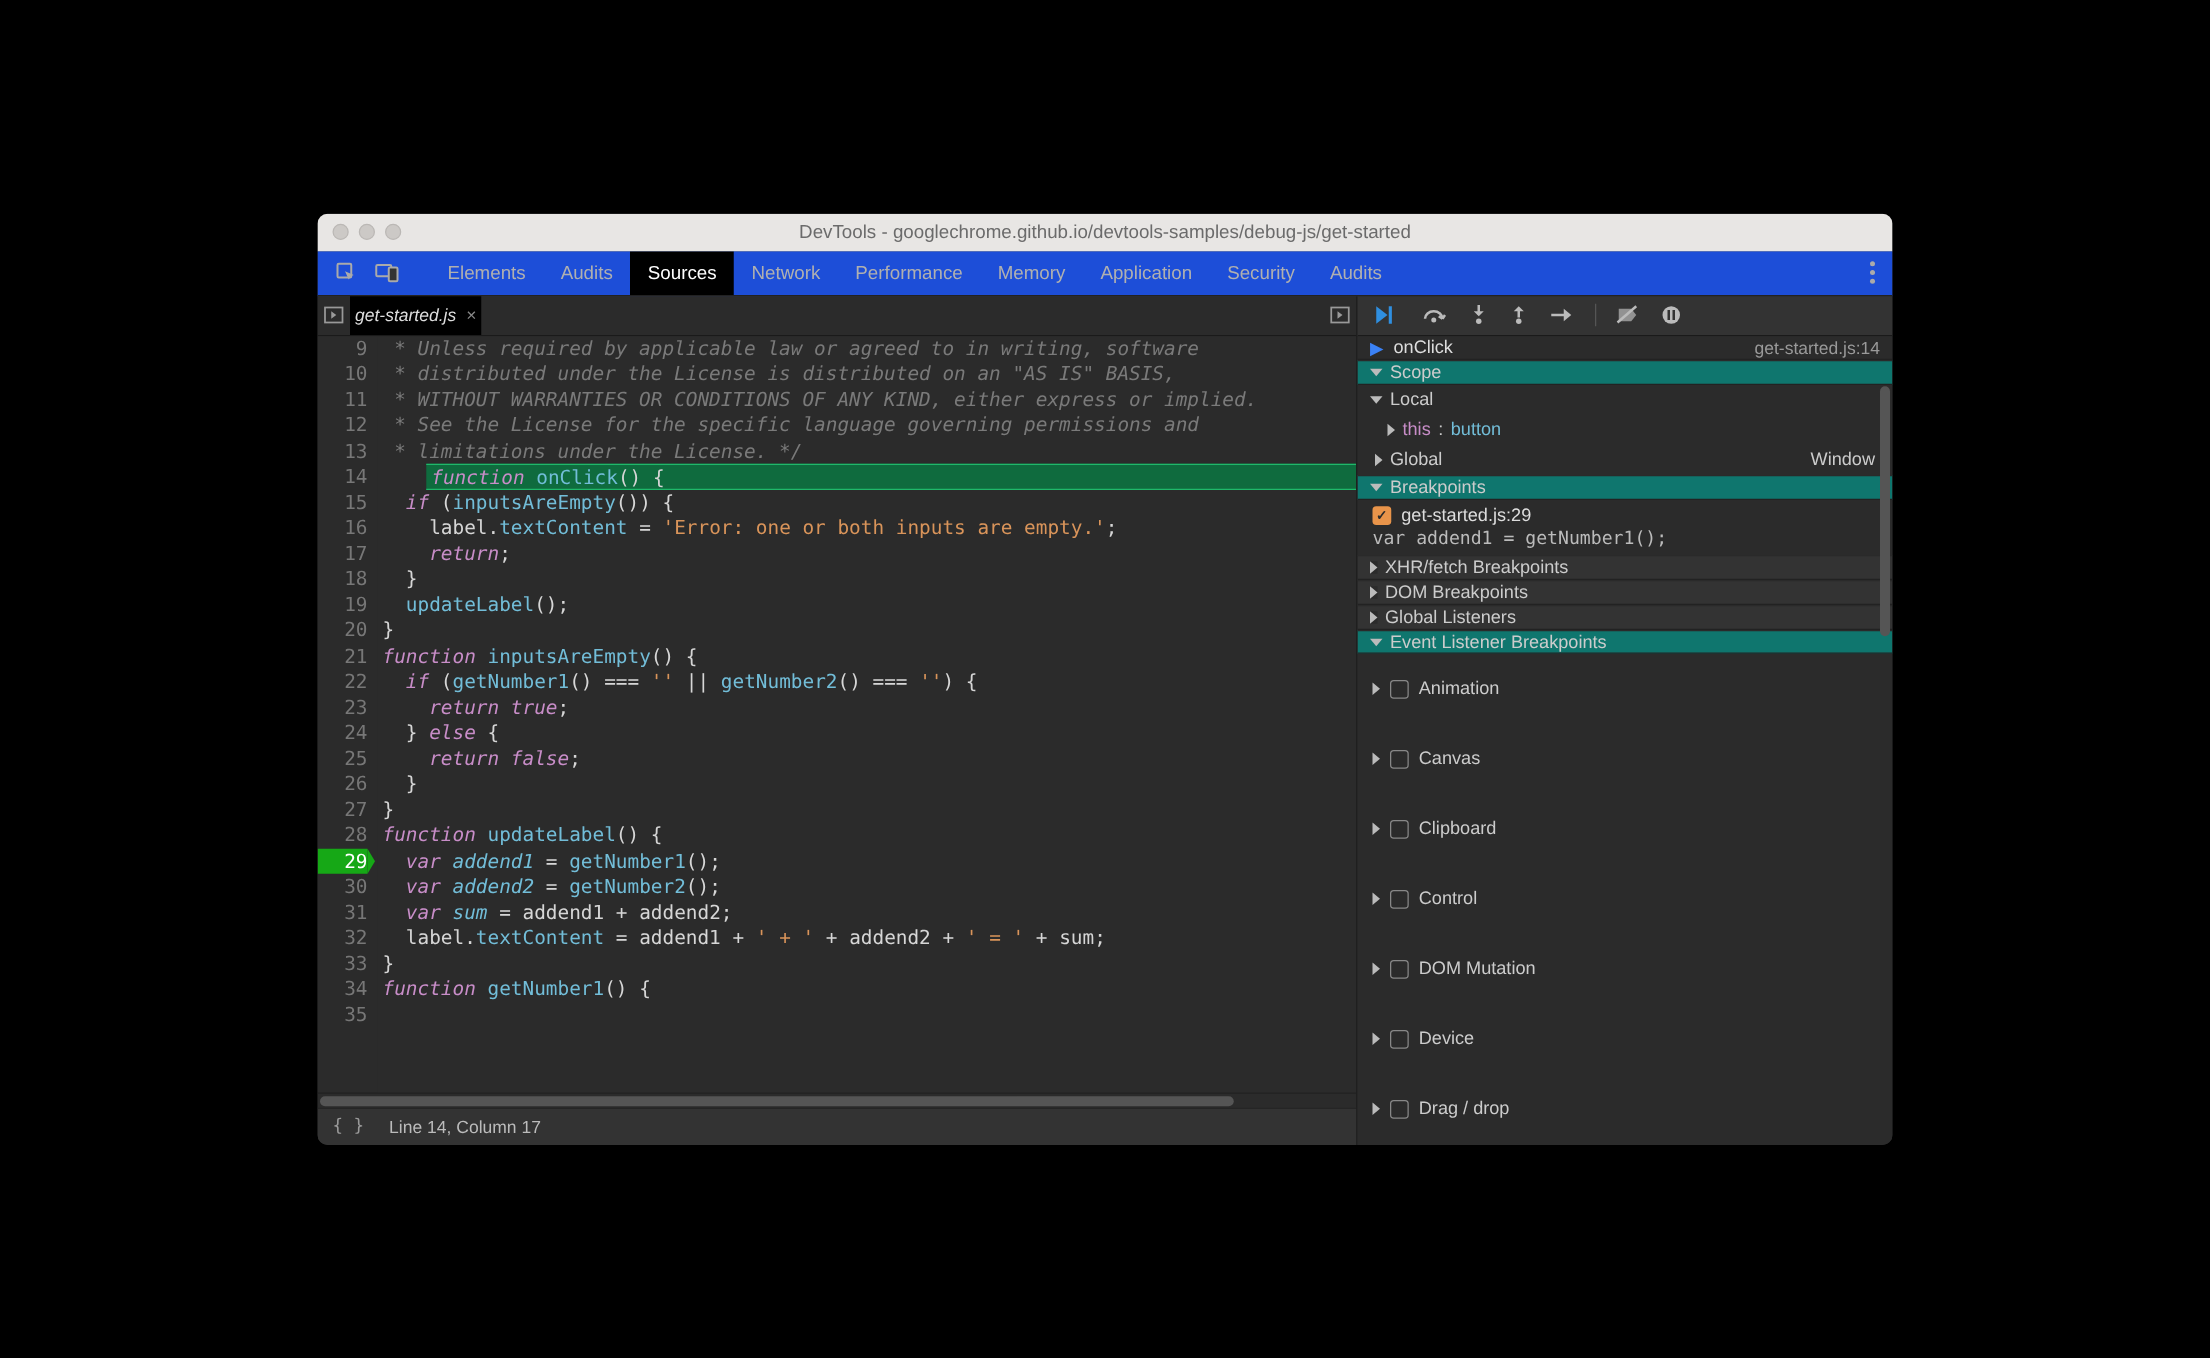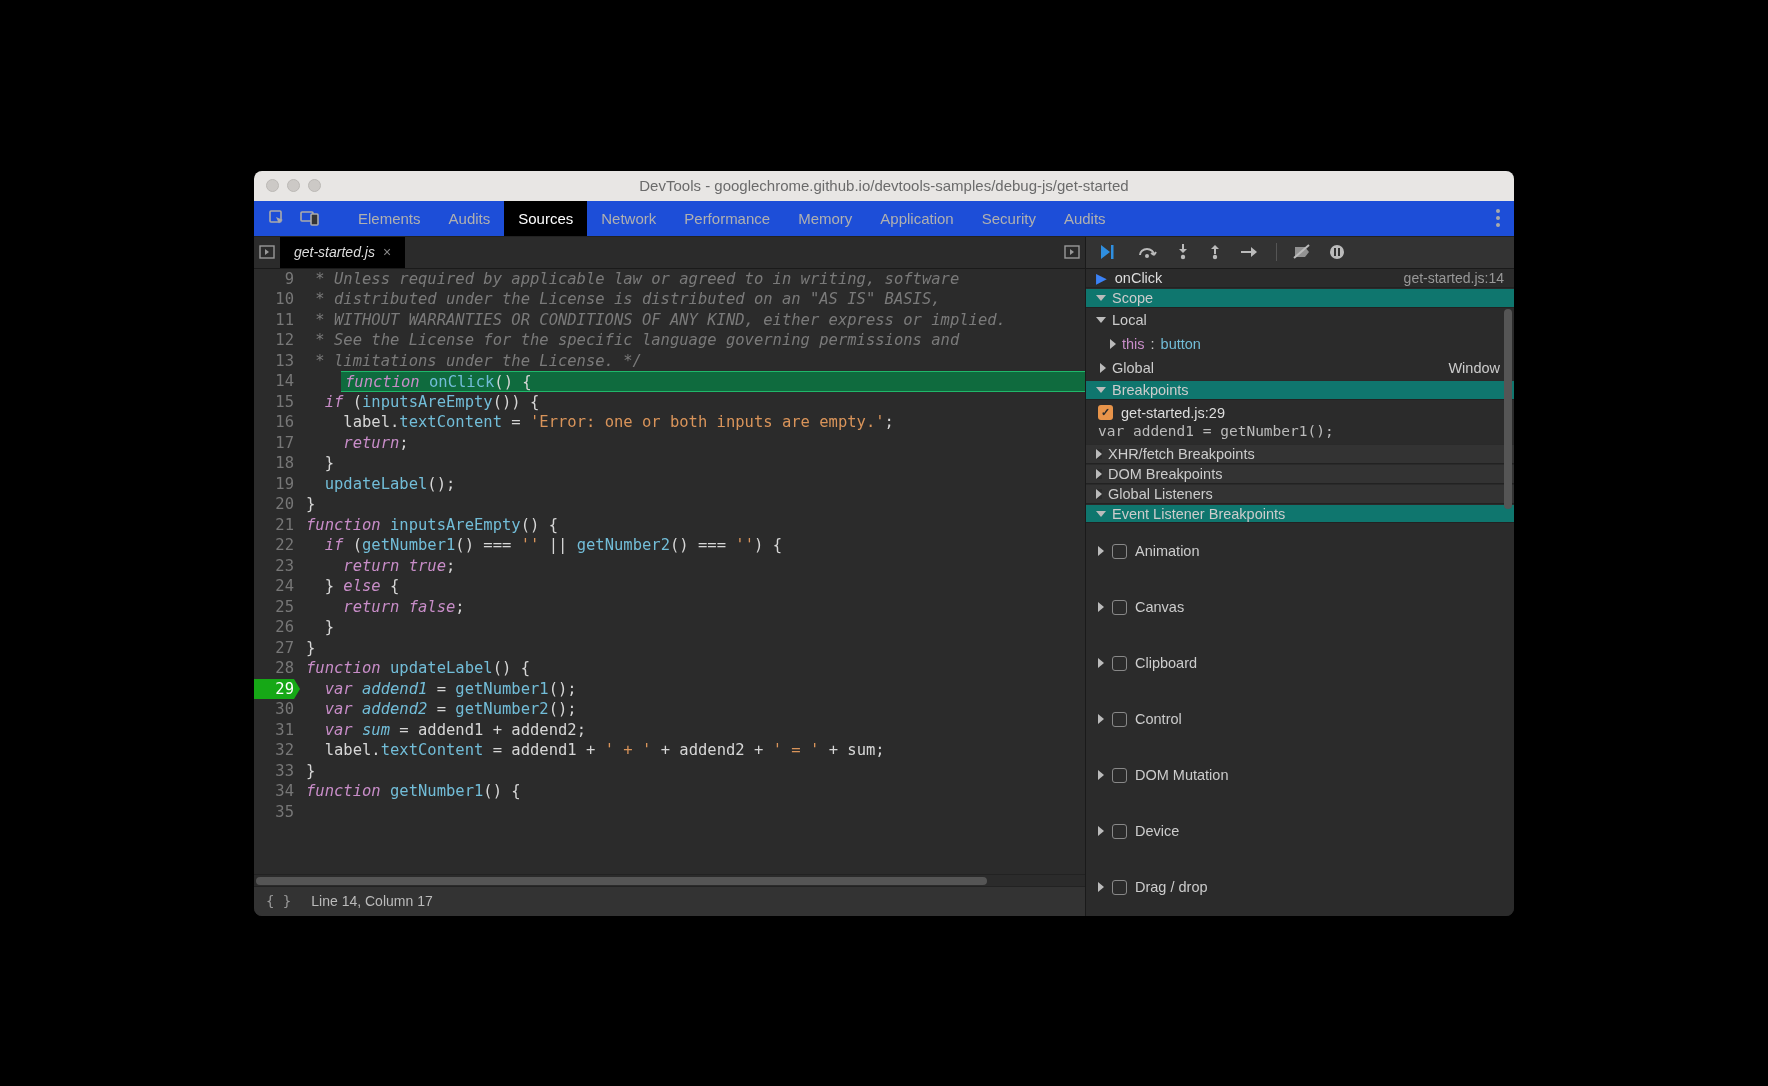--- a/index.html
+++ b/index.html
@@ -16,21 +16,21 @@
   .tab { display: flex; align-items: center; padding: 0 14px; color: #b0b0b0; font-size: 15px; cursor: pointer; }
   .tab.active { background: #000; color: #fff; }
   .toolbar-right { margin-left: auto; padding-right: 14px; color: #aaa; display:flex; align-items:center;}
   .kebab { display:flex; flex-direction:column; gap:3px;}
   .kebab span { width:4px; height:4px; border-radius:50%; background:#aaa;}
   .three-pane { display: flex; flex: 1; min-height: 0; }
   .left { flex: 1; display: flex; flex-direction: column; min-width: 0; border-right: 1px solid #1a1a1a; }
   .right { width: 428px; display: flex; flex-direction: column; background: #2b2b2b; overflow:hidden; }
   .tabbar { height: 32px; background: #2b2b2b; display: flex; align-items: center; border-bottom: 1px solid #1a1a1a; flex-shrink: 0; }
   .tabbar .nav-icon { width: 26px; display:flex; align-items:center; justify-content:center; color:#999;}
-  .filetab { background: #000; color: #ddd; height: 100%; display: flex; align-items: center; padding: 0 14px; font-size: 14px; font-style: italic; gap: 8px; }
+  .filetab { background: #000; color: #ddd; height: 100%; display: flex; align-items: center; padding: 0 4px; font-size: 14px; font-style: italic; gap: 8px; }
   .filetab .close { font-style: normal; color: #888; }
   .tabbar-fill { flex:1; }
   .editor { flex: 1; display: flex; font-family: "Menlo", "Consolas", monospace; font-size: 15.5px; line-height: 20.5px; background: #2b2b2b; overflow: hidden; position:relative;}
   .gutter { width: 48px; background: #2b2b2b; text-align: right; color: #777; padding-right: 8px; flex-shrink: 0; user-select: none; }
   .gutter div { height: 20.5px; }
   .gutter .ln-bp { background: #16a816; color: #fff; position:relative;}
   .gutter .ln-bp::after{content:'';position:absolute;right:-6px;top:0;border-top:10.25px solid transparent;border-bottom:10.25px solid transparent;border-left:6px solid #16a816;}
   .code { flex: 1; position: relative; overflow: hidden; }
   .codeline { height: 20.5px; white-space: pre; position: relative; padding-left: 4px; }
   .hl-exec { background: #0f6b3e; border-top:1px solid #1fb86a; border-bottom:1px solid #1fb86a;margin-left:39px;}

